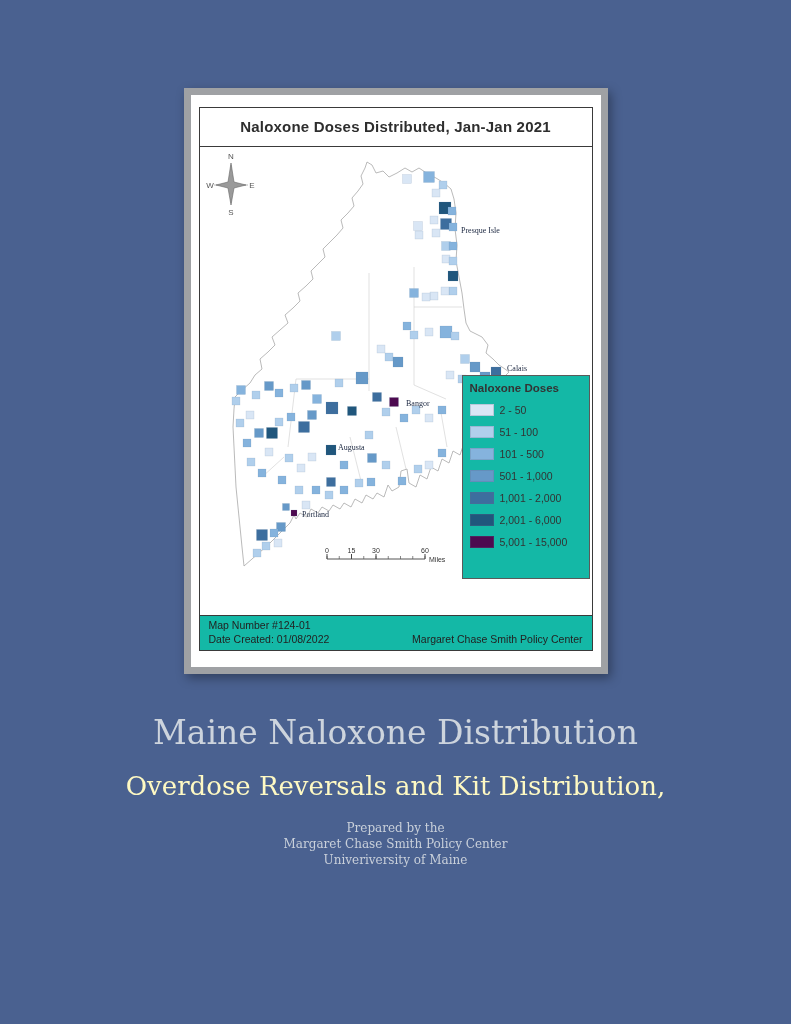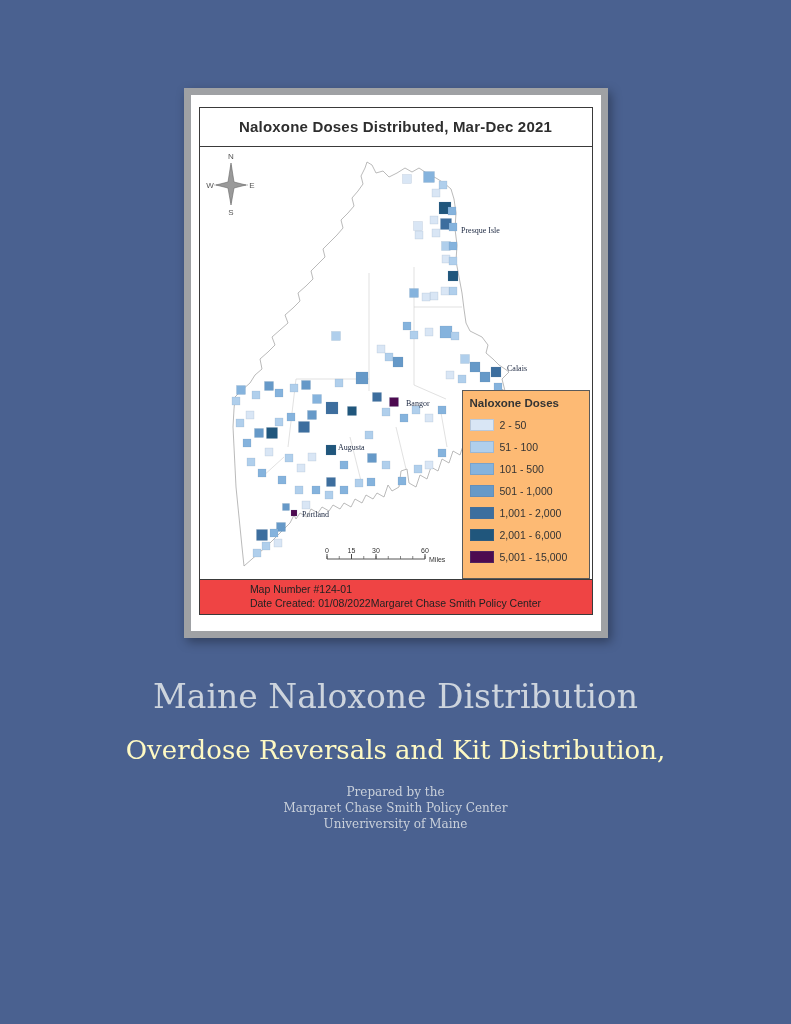--- a/index.html
+++ b/index.html
@@ -30,34 +30,35 @@
     letter-spacing:.2px;
     color:#2e2e2e;
     border-bottom:1px solid #3a3a3a;
     background:#fff;
   }
   .map-area { position:relative; height:432px; background:#fff; overflow:hidden; }
   .map-svg { position:absolute; left:0; top:0; }
   .legend {
     position:absolute; right:2px; bottom:0;
     width:112px;
-    background:#fdba74;
+    background:#14b8a6;
     border:1px solid #5a5a5a;
-    padding:6px 7px 5px 7px;
+    padding:6px 7px 20px 7px;
   }
   .legend-title { font-size:11.5px; font-weight:bold; color:#333; margin-bottom:4px; }
   .legend-row { display:flex; align-items:center; margin:10px 0; }
   .legend-swatch { width:22px; height:10px; margin-right:6px; flex:0 0 auto; border:0.5px solid rgba(90,110,140,.25); }
   .legend-label { font-size:10.5px; color:#333; white-space:nowrap; }
   .map-footer {
     border-top:1px solid #3a3a3a;
-    display:flex; justify-content:center; align-items:flex-end;
+    display:flex; justify-content:space-between; align-items:flex-end;
     padding:3px 9px 4px 9px;
     font-size:10.5px; color:#222;
-    background:#ef4444;
+    background:#14b8a6;
+    margin-top:36px;
   }
   .footer-left div { line-height:1.3; }
   .footer-right { line-height:1.3; }
   
   .cover-title {
     position:relative; top:88px;
     margin-top:38px;
     text-align:center;
     font-family:"DejaVu Serif", serif;
     font-weight:normal;
@@ -86,21 +87,21 @@
   .city-label { font-family:"Liberation Serif", serif; font-size:8px; fill:#1b2740; }
   .compass-letter { font-size:8px; fill:#555; }
 </style>
 </head>
 <body>
 
 <div class="figure">
   <div class="matte">
     <div class="content">
 
-      <div class="map-title">Naloxone Doses Distributed, Mar-Dec 2021</div>
+      <div class="map-title">Naloxone Doses Distributed, Jan-Jan 2021</div>
 
       <div class="map-area">
         <svg class="map-svg" width="392" height="432" viewBox="0 0 392 432">
 
           <path fill="#ffffff" stroke="#a8a8a8" stroke-width="0.8" stroke-linejoin="round" d="M167,15 L172,18 176,26 183,24 189,30 197,26 205,21 212,25 219,21 228,27 236,31 244,36 251,42
                254,52 256,66 255,82 257,98 256,114 259,130 262,146 264,162 266,176 270,184 282,190
                288,198 286,206 293,212 299,218 305,222 309,225
                302,232 305,244 298,240 300,252 294,258 297,268 290,264 292,276 286,282 280,278 282,292
                275,288 271,300 264,296 260,308 253,304 249,316 242,312 238,324 231,320 227,332 220,328
                216,340 209,336 207,322 201,324 199,340 192,344 188,338 184,350 177,346 173,352 166,348

